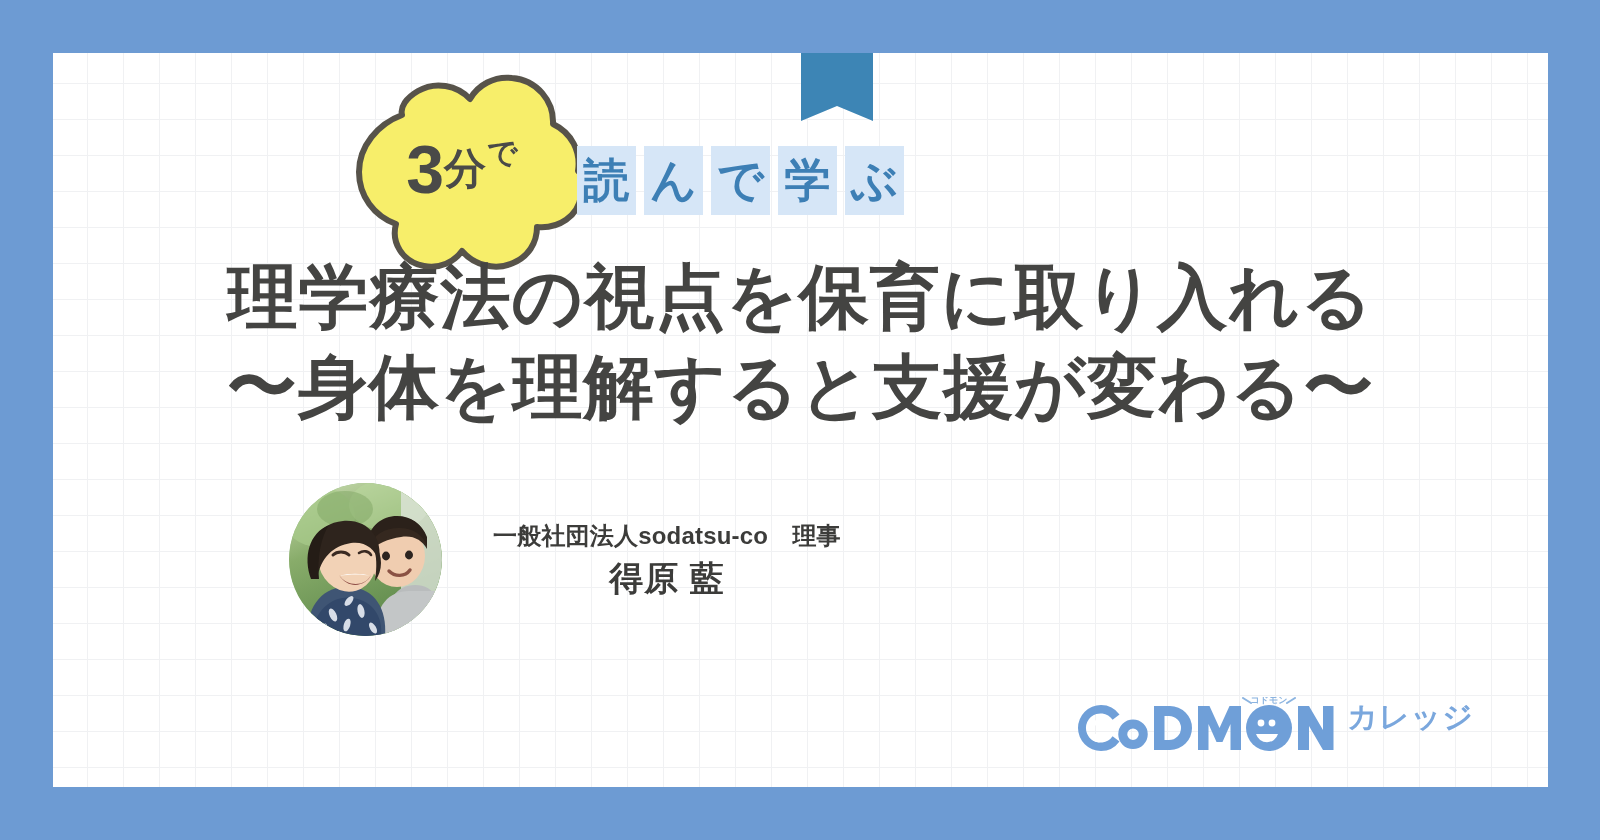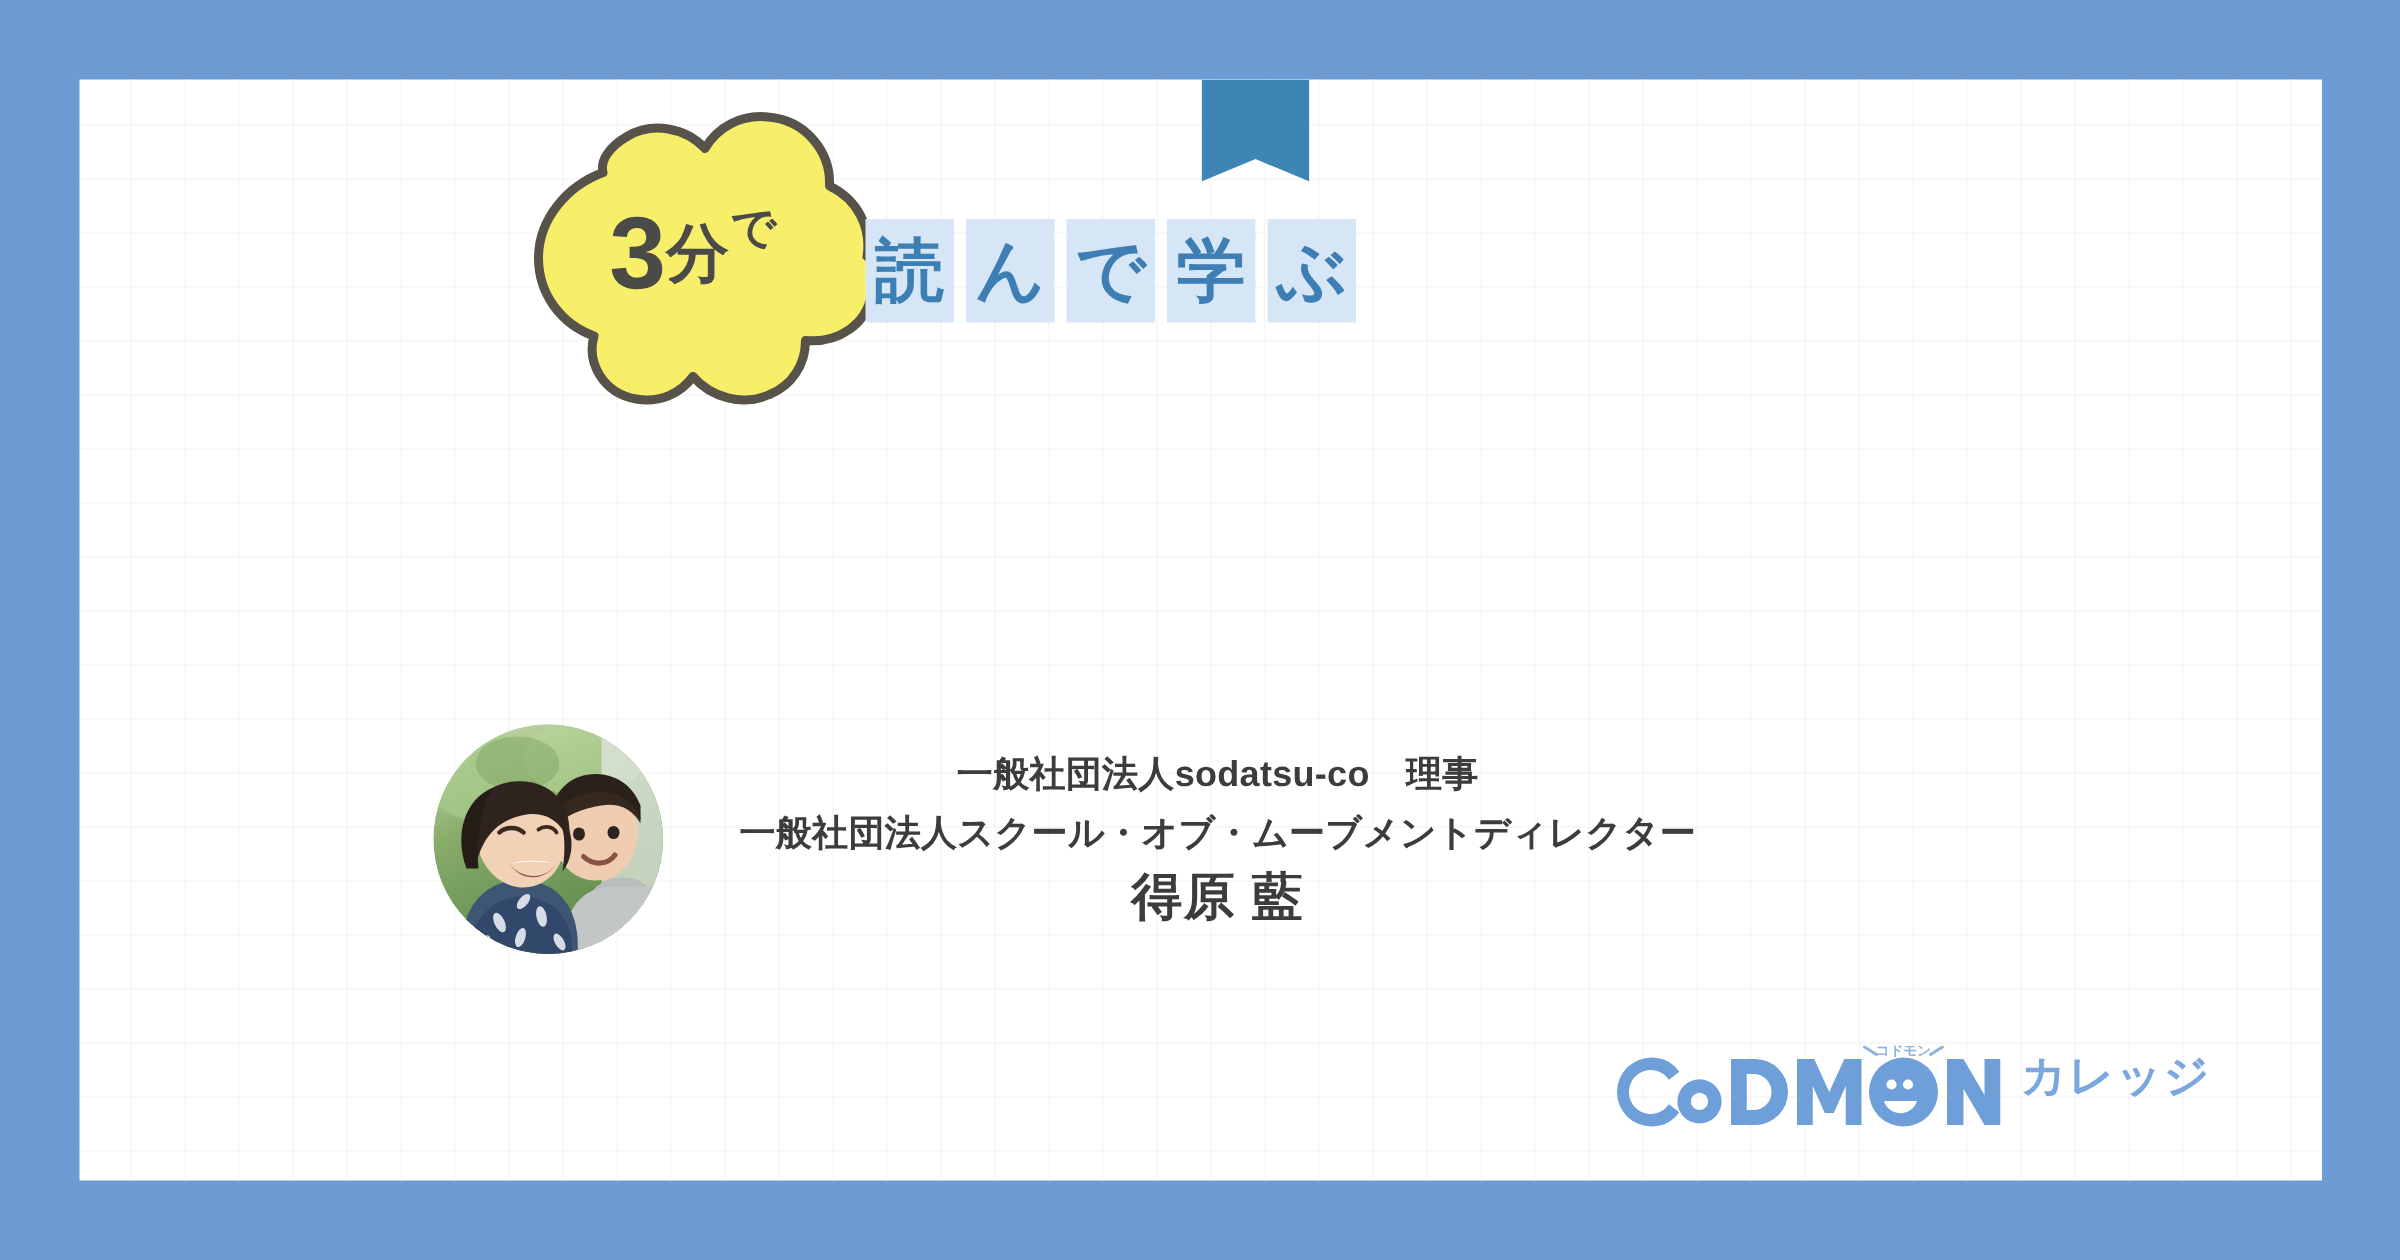--- a/index.html
+++ b/index.html
@@ -203,20 +203,24 @@
     </div>
 
     <div id="kana-row">
       <span class="kana">読</span>
       <span class="kana">ん</span>
       <span class="kana">で</span>
       <span class="kana">学</span>
       <span class="kana">ぶ</span>
     </div>
 
+    <div id="title">
+      <span class="line1">理学療法の視点を保育に取り入れる</span>
+      <span class="line2">〜身体を理解すると支援が変わる〜</span>
+    </div>
 
     <div id="speaker">
       <div id="avatar">
         <svg viewBox="0 0 153 153" xmlns="http://www.w3.org/2000/svg" aria-hidden="true">
           <defs>
             <clipPath id="circ">
                 <circle cx="76.5" cy="76.5" r="76.5"></circle>
               </clipPath>
             <linearGradient id="bg" x1="0" y1="0" x2="0.4" y2="1">
               <stop offset="0%" stop-color="#cfe0b6"></stop>
@@ -256,21 +260,20 @@
             <path d="M86 62 C 94 72, 94 88, 86 98 C 88 84, 88 72, 84 64 Z" fill="#2e241d"></path>
             <path d="M44 72 C 48 68, 56 68, 60 72" stroke="#3a2a22" stroke-width="3" fill="none" stroke-linecap="round"></path>
             <path d="M70 70 C 74 67, 80 68, 82 72" stroke="#3a2a22" stroke-width="2.6" fill="none" stroke-linecap="round"></path>
             <path d="M50 92 C 58 104, 76 104, 82 92 C 78 102, 60 108, 50 92 Z" fill="#8d4b44"></path>
             <path d="M51 93 C 60 91, 74 91, 81 93 C 74 90, 58 90, 51 93 Z" fill="#ffffff"></path>
           </g>
         </svg>
       </div>
       <div id="speaker-text">
         <div class="org">一般社団法人sodatsu-co　理事</div>
-        <div class="org">一般社団法人スクール・オブ・ムーブメントディレクター</div>
         <div class="name">得原 藍</div>
       </div>
     </div>
 
     <div id="logo">
       <svg width="264" height="62" viewBox="0 0 264 62" xmlns="http://www.w3.org/2000/svg" aria-hidden="true">
         <g fill="#6f9fd8">
 
           <path d="M30 8 A23 23 0 1 0 30 54 A23 23 0 0 0 48.5 44.5 L41.6 39.2 A14.6 14.6 0 1 1 41.6 22.8 L48.5 17.5 A23 23 0 0 0 30 8 Z"></path>
 

